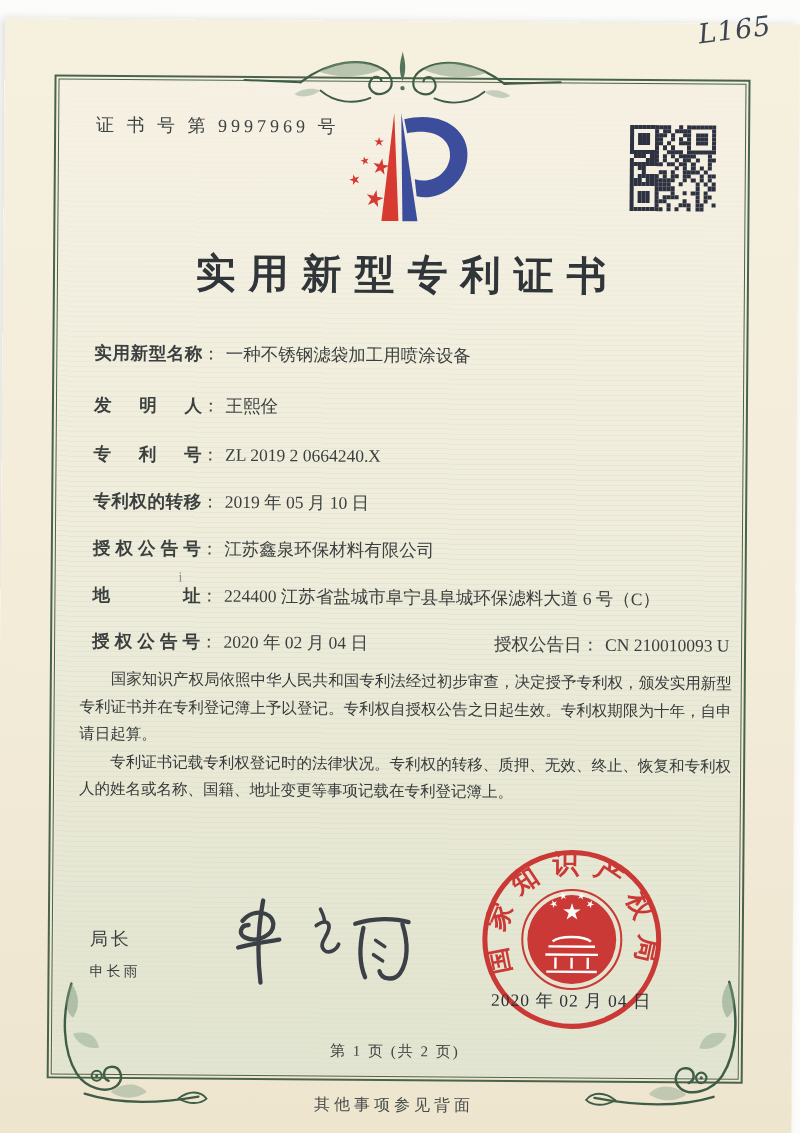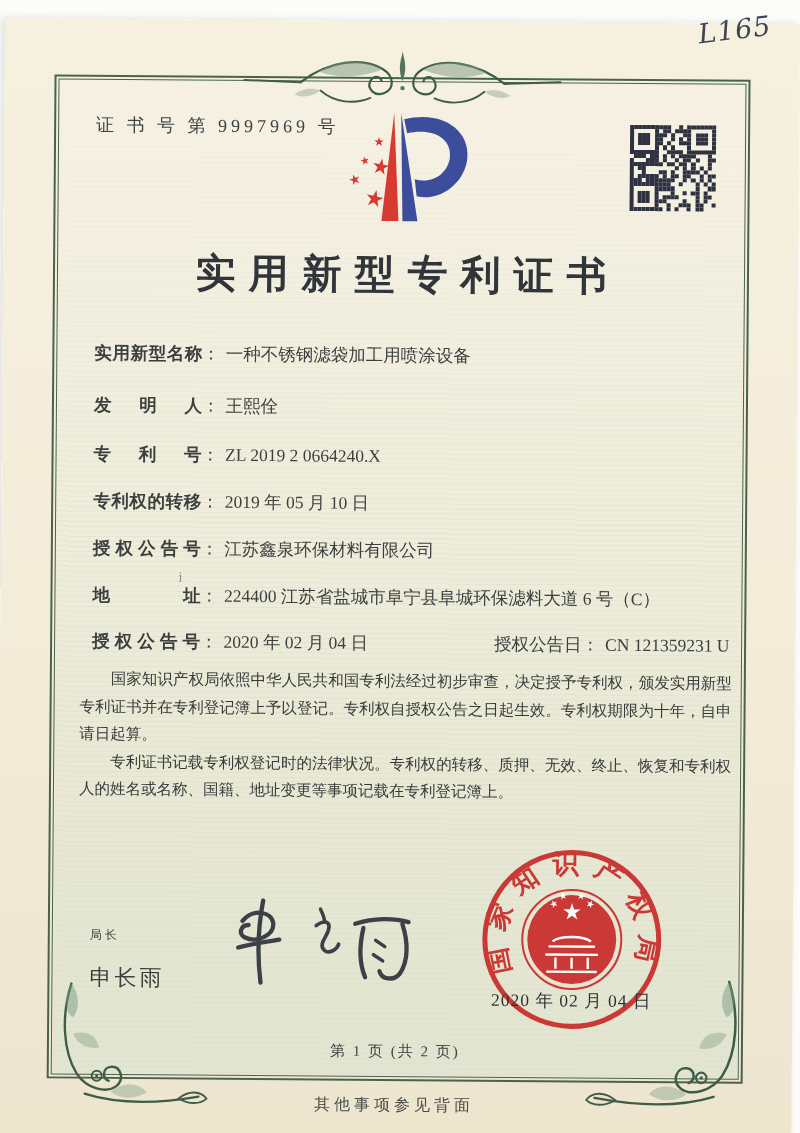--- a/index.html
+++ b/index.html
@@ -25,22 +25,22 @@
   .qc{background:transparent}.qc.d{background:#2d3140}
   .title{position:absolute;left:0;top:168px;width:100%;text-align:center;font-size:40px;
          font-weight:700;letter-spacing:13px;text-indent:13px;color:#30353a;}
   .row{position:absolute;left:40px;font-size:17.5px;color:#3b403f;white-space:nowrap;}
   .flabel{display:inline-block;width:108px;text-align:justify;text-align-last:justify;font-weight:bold;}
   .colon{margin-right:6px;}
   .grant2{position:absolute;left:402px;top:0;font-size:17.5px;white-space:nowrap;}
   .body-text{position:absolute;left:28px;top:588px;width:652px;font-size:15.5px;line-height:1.78;
              color:#363b3a;text-align:justify;}
   .body-text p{margin:0;text-indent:2em;}
-  .director-title{position:absolute;left:40px;top:850px;font-size:12px;letter-spacing:3px;}
-  .director-name{position:absolute;left:40px;top:886px;font-size:22px;letter-spacing:3px;font-family:Liberation Serif, serif;}
+  .director-title{position:absolute;left:40px;top:850px;font-size:18px;letter-spacing:3px;}
+  .director-name{position:absolute;left:40px;top:886px;font-size:14px;letter-spacing:3px;font-family:Liberation Serif, serif;}
   .sig-svg{position:absolute;left:168px;top:810px;width:205px;height:110px;}
   .seal-svg{position:absolute;left:426px;top:763px;width:192px;height:192px;opacity:.95;}
   .seal-date{position:absolute;left:424px;top:908px;width:196px;text-align:center;
              font-size:17.5px;letter-spacing:1px;color:#2e3236;z-index:5;}
   .page-no{position:absolute;left:0;top:963px;width:100%;text-align:center;font-size:15px;
            letter-spacing:2px;color:#3e4342;}
   .back-note{position:absolute;left:0;top:1074px;width:100%;text-align:center;font-size:16px;
              letter-spacing:4px;color:#474c48;}
   .artifact{position:absolute;left:126px;top:492px;font-size:14px;color:rgba(60,65,64,.55);}
   .orn{position:absolute;pointer-events:none;}
@@ -567,21 +567,21 @@
         <span class="flabel">专利权的转移</span><span class="colon">：</span><span>2019 年 05 月 10 日</span>
       </div>
       <div class="row" style="top:459px">
         <span class="flabel">授权公告号</span><span class="colon">：</span><span>江苏鑫泉环保材料有限公司</span>
       </div>
       <div class="row" style="top:506px">
         <span class="flabel">地址</span><span class="colon">：</span><span>224400 江苏省盐城市阜宁县阜城环保滤料大道 6 号（C）</span>
       </div>
       <div class="row" style="top:552px">
         <span class="flabel">授权公告号</span><span class="colon">：</span><span>2020 年 02 月 04 日</span>
-        <span class="grant2"><span>授权公告日</span><span class="colon">：</span><span>CN 121359231 U</span></span>
+        <span class="grant2"><span>授权公告日</span><span class="colon">：</span><span>CN 210010093 U</span></span>
       </div>
 
       <div class="artifact">i</div>
 
       <div class="body-text">
         <p>国家知识产权局依照中华人民共和国专利法经过初步审查，决定授予专利权，颁发实用新型专利证书并在专利登记簿上予以登记。专利权自授权公告之日起生效。专利权期限为十年，自申请日起算。</p>
         <p>专利证书记载专利权登记时的法律状况。专利权的转移、质押、无效、终止、恢复和专利权人的姓名或名称、国籍、地址变更等事项记载在专利登记簿上。</p>
       </div>
 
       <div class="director-title">局长</div>

